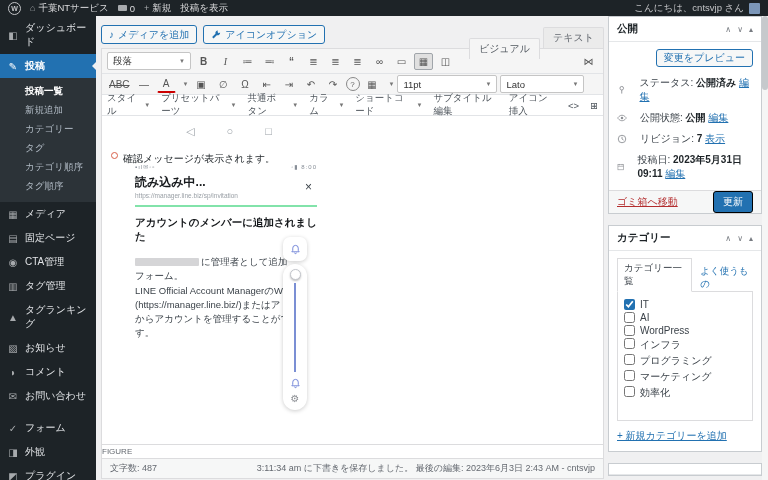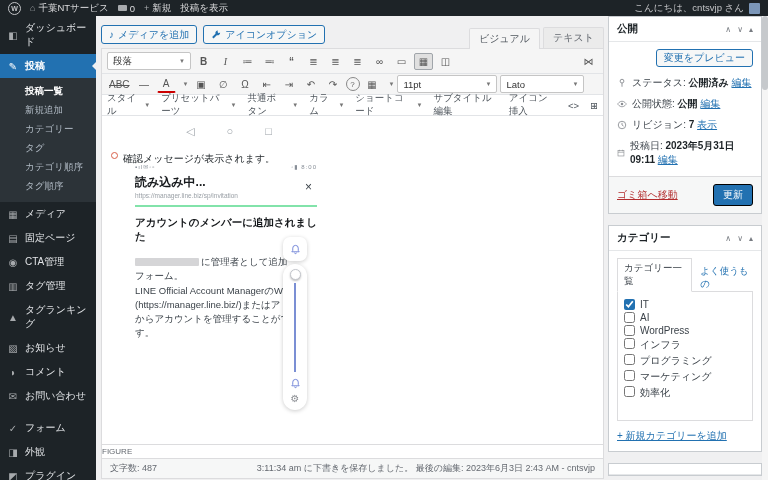--- a/index.html
+++ b/index.html
@@ -30,21 +30,21 @@
   .sep{height:8px}
   
   .main{position:absolute;left:96px;top:16px;width:508px;height:464px;
     padding:6px 0 0 5px;box-sizing:border-box}
   .media-row{display:flex;align-items:flex-end;gap:6px;height:26px}
   .btn-sec{display:inline-flex;align-items:center;gap:4px;height:19px;padding:0 7px;margin-bottom:4px;
     background:#f6f7f7;border:1px solid #2271b1;color:#2271b1;border-radius:3px;font-size:10px;cursor:pointer}
   .tabs{margin-left:auto;display:flex;align-items:flex-end}
   .tab{font-size:10px;padding:3px 9px;border:1px solid #dcdcde;border-bottom:none;color:#646970;
     background:#ebebeb;border-radius:2px 2px 0 0;margin-left:3px;cursor:pointer;position:relative;z-index:2}
-  .tab.on{background:#f5f5f5;color:#50575e;top:1px}
+  .tab.on{background:#f5f5f5;color:#50575e;top:11px}
   .editor{position:relative;background:#fff;border:1px solid #dcdcde;height:431px;
     display:flex;flex-direction:column;box-sizing:border-box}
   .tbrow{display:flex;align-items:center;gap:3px;padding:2px 5px;background:#f5f5f5;
     border-bottom:1px solid #e2e4e7;flex:0 0 auto}
   .tbrow.r1{height:20px}.tbrow.r2{height:16px}
   .tbrow.r3{height:16px;background:#fff;gap:11px;font-size:9.5px;color:#50575e}
   .tbtn{min-width:15px;height:15px;display:inline-flex;align-items:center;justify-content:center;
     font-size:10px;color:#555;border:1px solid transparent;border-radius:2px;padding:0 1px;cursor:pointer}
   .tbtn.pressed{background:#e0e0e0;border-color:#a0a5aa}
   .tsel{display:inline-flex;align-items:center;justify-content:space-between;background:#fff;
@@ -85,24 +85,24 @@
     border-top:1px solid #dcdcde;font-size:9px;color:#646970;padding:3px 8px}
   
   .rightcol{position:absolute;left:608px;top:4px;width:154px;height:472px;
     padding-top:12px;box-sizing:border-box}
   .panel{background:#fff;border:1px solid #c8ccd0;margin-bottom:11px}
   .phead{display:flex;align-items:center;padding:5px 8px;border-bottom:1px solid #e5e7e9}
   .phead .t{font-size:10.5px;font-weight:bold;color:#1d2327}
   .phead .ctrl{margin-left:auto;display:flex;gap:6px;color:#787c82;font-size:8px;cursor:pointer}
   .pbodyx{padding:7px 8px 8px;font-size:10px;color:#3c434a}
   .link{color:#2271b1;text-decoration:underline;cursor:pointer}
-  .prow{display:flex;align-items:center;gap:5px;margin:7px 0}
+  .prow{display:flex;align-items:center;gap:13px;margin:7px 0}
   .prow b{color:#1d2327}
   .prevrow{text-align:right;margin-bottom:9px}
-  .pfoot{margin:9px -8px -8px;padding:7px 8px;background:#f6f7f7;border-top:1px solid #dcdcde;
+  .pfoot{margin:9px -8px -8px;padding:0 8px;background:#f6f7f7;border-top:1px solid #dcdcde;
     display:flex;align-items:center;justify-content:space-between}
   .trash{color:#b32d2e;text-decoration:underline;font-size:10px;cursor:pointer}
   .btn-pri{background:#2271b1;color:#fff;border:1px solid #000000;border-radius:3px;
     font-size:10px;padding:3px 9px;cursor:pointer}
   .cat-tabs{display:flex;align-items:flex-end;gap:8px;font-size:9.5px;position:relative;z-index:2}
   .cat-tab-on{border:1px solid #dcdcde;border-bottom:1px solid #fff;background:#fff;
     padding:3px 6px;color:#3c434a;margin-bottom:-1px;cursor:pointer}
   .catbox{border:1px solid #dcdcde;background:#fff;padding:5px 6px;height:118px;overflow:hidden}
   .catrow{display:flex;align-items:flex-start;gap:5px;margin:2px 0}
   .catrow input{width:11px;height:11px;margin:0;accent-color:#2271b1}

